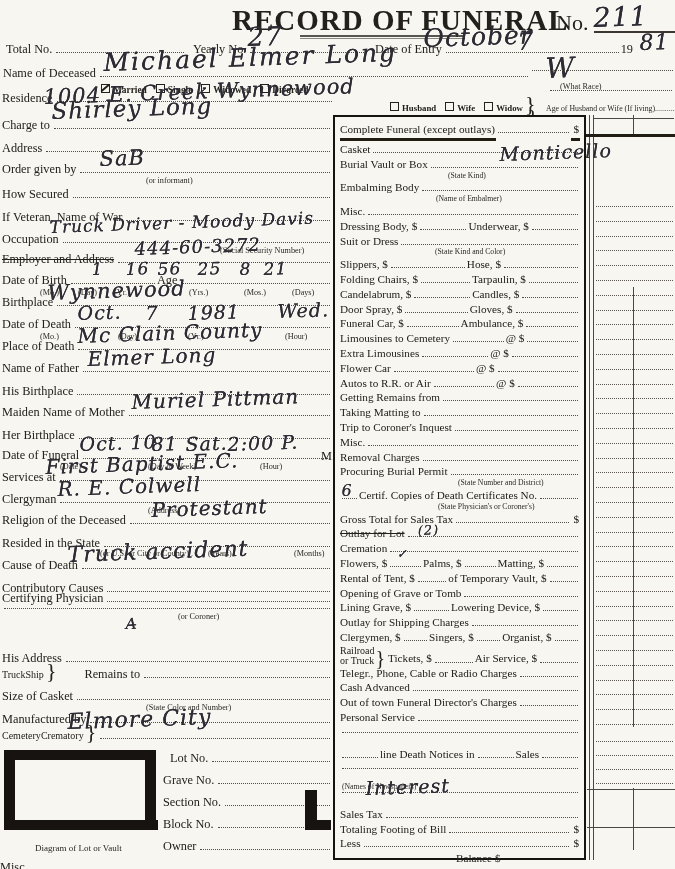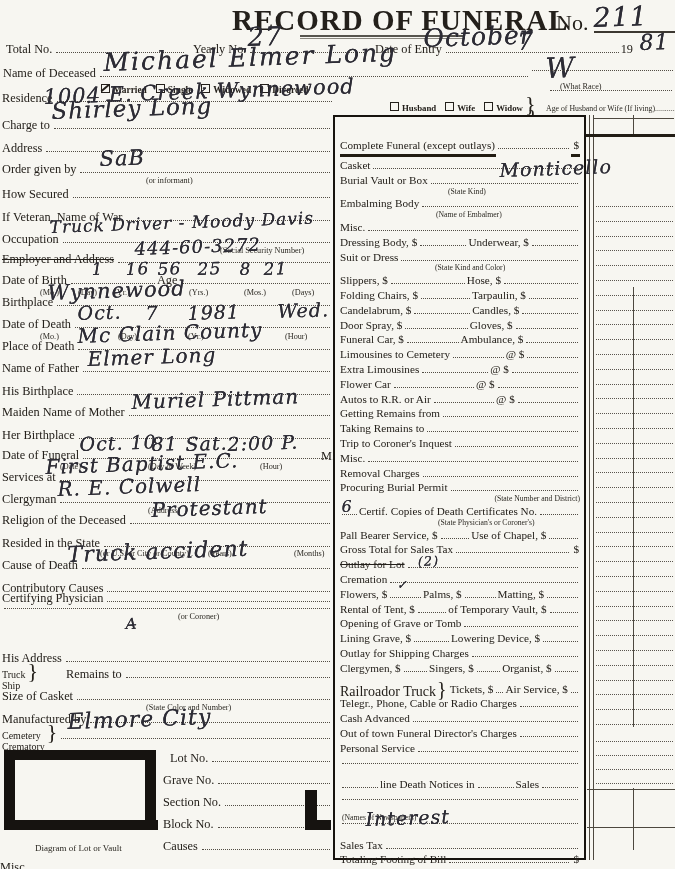--- a/index.html
+++ b/index.html
@@ -22,39 +22,39 @@
   .t-ul1{position:absolute;left:300px;top:35px;width:165px;height:2px;background:#57554e;}
   .t-ul2{position:absolute;left:300px;top:38px;width:165px;height:1.4px;background:#8a8880;}
   .no-lb{position:absolute;left:556px;top:10px;font-size:22px;}
   .no-ul{position:absolute;left:594px;top:31px;width:81px;height:1.6px;background:#3c3831;}
   
   .cb{width:7px;height:7px;border:1.3px solid #24201b;display:inline-block;margin:0 3px -1px 9px;position:relative;}
   .cb.checked::after{content:"";position:absolute;left:-2px;top:2px;width:10px;height:1.6px;background:#24201b;transform:rotate(-40deg);}
   .cbl{font-size:9.4px;font-weight:600;}
   .small-row{position:absolute;display:flex;align-items:baseline;white-space:nowrap;}
   .bracechar{font-size:22px;font-weight:400;line-height:18px;margin:0 2px;}
-  .brace2{display:inline-flex;flex-direction:column;font-size:10px;line-height:10.5px;}
+  .brace2{display:inline-flex;flex-direction:row;font-size:10px;line-height:10.5px;}
   .brace2 i{font-style:normal;}
   
   .cbox{position:absolute;left:333px;top:115px;width:253px;height:745px;border:2px solid #17130e;
-        background:#f7f6f1;box-sizing:border-box;padding:21px 4px 4px 5px;display:flex;flex-direction:column;}
+        background:#f7f6f1;box-sizing:border-box;padding:5px 4px 4px 5px;display:flex;flex-direction:column;}
   .cblock{position:relative;flex:0 0 auto;}
   .cblock.gap{margin-top:7px;}
   .crow{display:flex;align-items:baseline;font-size:11.2px;line-height:14.8px;height:14.8px;white-space:nowrap;}
   .crow.first{height:20px;}
   .crow.first .t{border-bottom:3px solid #221c12;padding-bottom:1px;}
   .crow.indent{margin-left:116px;}
   .crow .t{padding-right:1px;}
   .crow .t.strike{text-decoration:line-through;}
   .crow .end{padding-left:2px;}
   .crow .ld{margin-bottom:3px;}
   .crow .ld.short{flex:0 0 15px;}
   .csub{font-size:7.7px;line-height:8.8px;height:8.8px;color:#2b2822;white-space:nowrap;}
   .chw{position:absolute;z-index:2;}
-  .brc{display:inline-flex;flex-direction:row;font-size:14px;line-height:9.9px;}
+  .brc{display:inline-flex;flex-direction:column;font-size:10px;line-height:9.9px;}
   .brc i{font-style:normal;}
   .brch{font-size:20px;margin:0 3px 0 1px;}
   .crow.tall{height:21px;align-items:flex-end;}
   
   .vl{position:absolute;width:1.4px;background:#4d483f;}
   .hl{position:absolute;height:1.4px;background:#4d483f;}
   .dotrow{position:absolute;left:596px;width:77px;border-bottom:1.6px dotted #5a554e;height:0;}
   
   .diagram{position:absolute;left:0;top:742px;}
 </style>
@@ -322,21 +322,21 @@
     </div>
   <div class="row" style="top:795px;left:163px;width:169px">
       <span class="lb">Section No.</span>
       <span class="ld"></span>
     </div>
   <div class="row" style="top:817px;left:163px;width:169px">
       <span class="lb">Block No.</span>
       <span class="ld"></span>
     </div>
   <div class="row" style="top:839px;left:163px;width:169px">
-      <span class="lb">Causes</span>
+      <span class="lb">Owner</span>
       <span class="ld"></span>
     </div>
   <div class="row" style="top:860px;left:0;width:331px">
       <span class="lb">Misc.</span>
     </div>
 
   <svg class="diagram" width="340" height="100">
     <rect x="4" y="8" width="151" height="10" fill="#161310"></rect>
     <rect x="4" y="8" width="11" height="80" fill="#161310"></rect>
     <rect x="4" y="78" width="154" height="10" fill="#161310"></rect>
@@ -470,21 +470,21 @@
         </div>
       </div>
       <div class="cblock">
         <div class="crow">
           <span class="t">Getting Remains from</span>
           <span class="ld"></span>
         </div>
       </div>
       <div class="cblock">
         <div class="crow">
-          <span class="t">Taking Remains to</span>
+          <span class="t">Taking Matting to</span>
           <span class="ld"></span>
         </div>
       </div>
       <div class="cblock">
         <div class="crow">
           <span class="t">Trip to Coroner's Inquest</span>
           <span class="ld"></span>
         </div>
       </div>
       <div class="cblock">
@@ -497,38 +497,30 @@
         <div class="crow">
           <span class="t">Removal Charges</span>
           <span class="ld"></span>
         </div>
       </div>
       <div class="cblock">
         <div class="crow">
           <span class="t">Procuring Burial Permit</span>
           <span class="ld"></span>
         </div>
-        <div class="csub" style="padding-left: 118px; text-align: right;">(State Number and District)</div>
+        <div class="csub" style="padding-left: 118px;">(State Number and District)</div>
       </div>
       <div class="cblock">
         <div class="crow">
           <span class="ld short"></span>
           <span class="t">Certif. Copies of Death Certificates No.</span>
           <span class="ld"></span>
         </div>
         <div class="csub" style="padding-left: 98px;">(State Physician's or Coroner's)</div>
         <span class="hw chw" style="left: 2px; top: -7px; font-size: 16px;">6</span>
-      </div>
-      <div class="cblock">
-        <div class="crow">
-          <span class="t">Pall Bearer Service, $</span>
-          <span class="ld"></span>
-          <span class="t">Use of Chapel, $</span>
-          <span class="ld"></span>
-        </div>
       </div>
       <div class="cblock">
         <div class="crow">
           <span class="t">Gross Total for Sales Tax</span>
           <span class="ld"></span>
           <span class="t end">$</span>
         </div>
       </div>
       <div class="cblock">
         <div class="crow">

